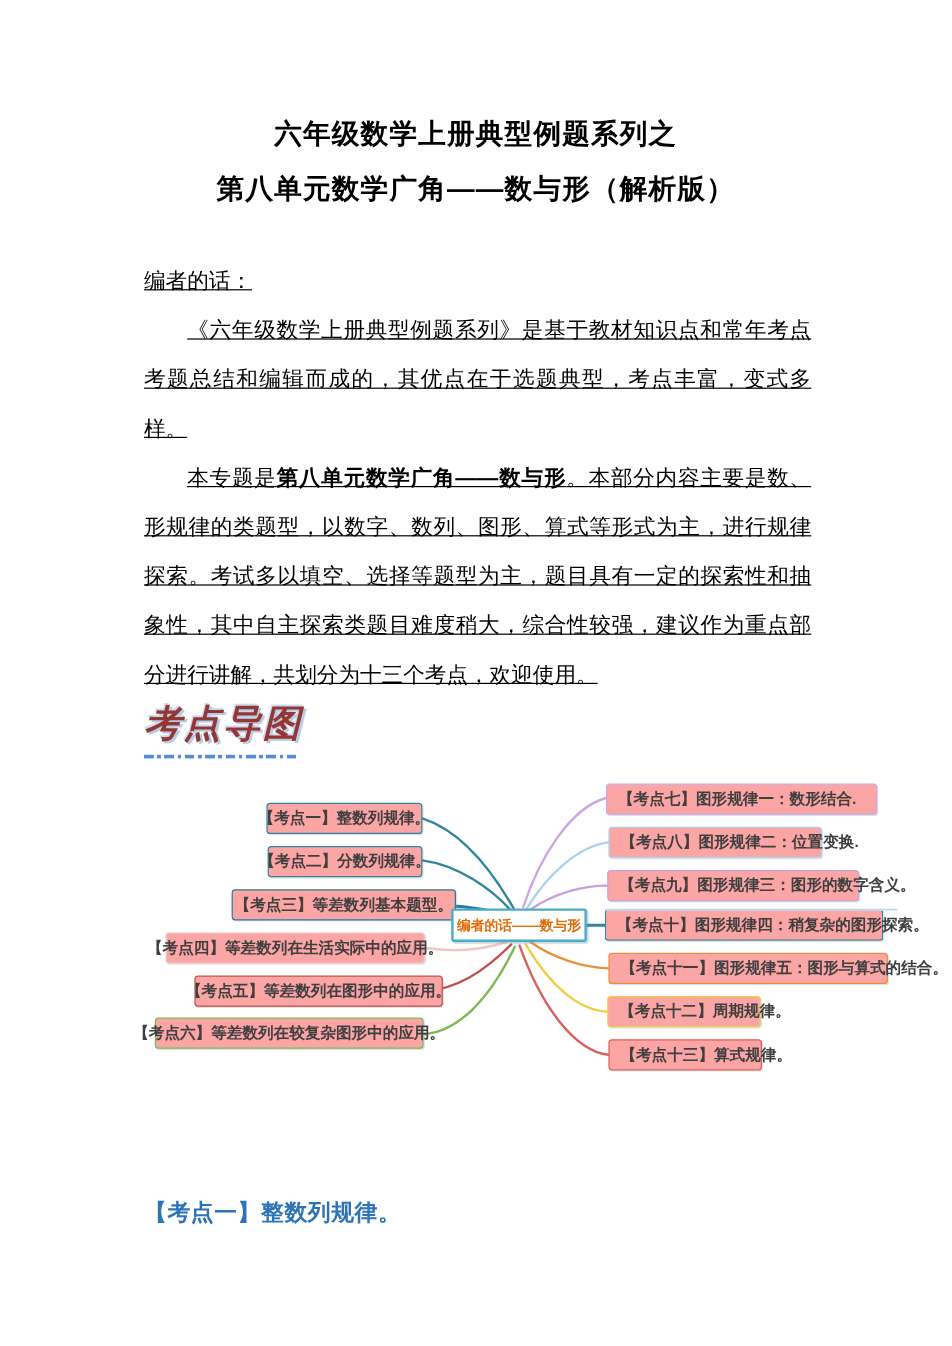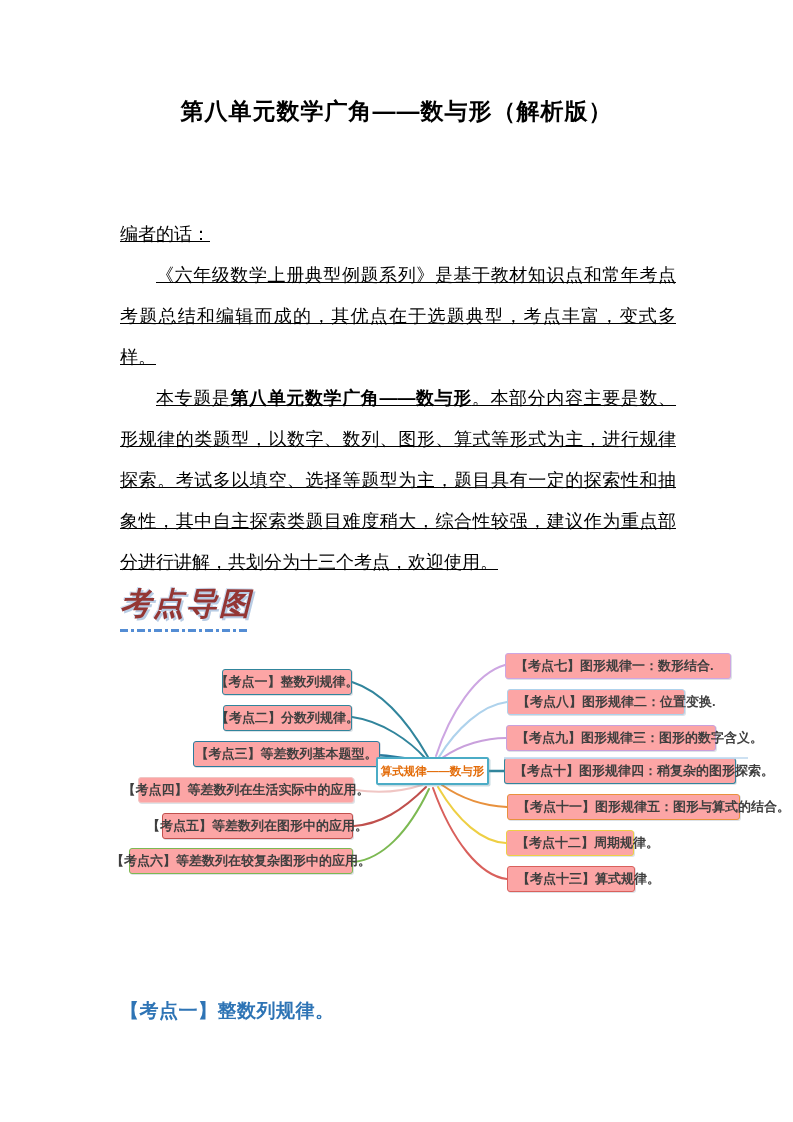--- a/index.html
+++ b/index.html
@@ -123,20 +123,21 @@
     color: #2e74b5;
     letter-spacing: 0.5px;
   }
 </style>
 </head>
 <body>
 
 <div class="page">
 
   <div class="title-block">
+    <div class="title-line">六年级数学上册典型例题系列之</div>
     <div class="title-line">第八单元数学广角——数与形（解析版）</div>
   </div>
 
   <div class="body-block">
     <p>编者的话：</p>
     <p class="indent">《六年级数学上册典型例题系列》是基于教材知识点和常年考点考题总结和编辑而成的，其优点在于选题典型，考点丰富，变式多样。</p>
     <p class="indent"><span>本专题是</span><span class="bold">第八单元数学广角——数与形</span><span>。本部分内容主要是数、形规律的类题型，以数字、数列、图形、算式等形式为主，进行规律探索。考试多以填空、选择等题型为主，题目具有一定的探索性和抽象性，其中自主探索类题目难度稍大，综合性较强，建议作为重点部分进行讲解，共划分为十三个考点，欢迎使用。</span></p>
   </div>
 
   <div class="map-title-wrap">
@@ -159,24 +160,24 @@
       <path d="M 369,126 L 384,126" fill="none" stroke-width="2.5" stroke-linecap="round" style="stroke: rgb(49, 133, 156);"></path>
       <path d="M 322,140 C 342,154 366,161 387,162" fill="none" stroke-width="2" stroke-linecap="round" style="stroke: rgb(232, 145, 61);"></path>
       <path d="M 318,142 C 338,176 362,197 386,198" fill="none" stroke-width="2" stroke-linecap="round" style="stroke: rgb(238, 207, 68);"></path>
       <path d="M 313,143 C 332,196 360,231 387,234" fill="none" stroke-width="2" stroke-linecap="round" style="stroke: rgb(217, 96, 92);"></path>
     </svg>
 
     <div class="mm-node" style="left: 102px; top: 24px; width: 130px; border-color: rgb(49, 133, 156);">【考点一】整数列规律。</div>
     <div class="mm-node" style="left: 103px; top: 60px; width: 129px; border-color: rgb(49, 133, 156);">【考点二】分数列规律。</div>
     <div class="mm-node" style="left: 73px; top: 96px; width: 187px; border-color: rgb(43, 123, 158);">【考点三】等差数列基本题型。</div>
     <div class="mm-node" style="left: 18px; top: 132px; width: 216px; border-color: rgb(240, 198, 196);">【考点四】等差数列在生活实际中的应用。</div>
-    <div class="mm-node" style="left: 42px; top: 168px; width: 191px; border-color: rgb(192, 80, 77);">【考点五】等差数列在图形中的应用。</div>
+    <div class="mm-node" style="left: 42px; top: 168px; width: 207px; border-color: rgb(192, 80, 77);">【考点五】等差数列在图形中的应用。</div>
     <div class="mm-node" style="left: 9px; top: 203px; width: 224px; border-color: rgb(124, 185, 82);">【考点六】等差数列在较复杂图形中的应用。</div>
 
-    <div class="mm-center" style="left: 256px; top: 112px; width: 113px; border-color: rgb(75, 172, 198); color: rgb(227, 108, 9);">算式规律——数与形</div>
+    <div class="mm-center" style="left: 256px; top: 112px; width: 113px; border-color: rgb(75, 172, 198); color: rgb(227, 108, 9);">编者的话——数与形</div>
 
     <div class="mm-node left-align" style="left: 385px; top: 8px; width: 226px; border-color: rgb(205, 166, 226);">【考点七】图形规律一：数形结合.</div>
     <div class="mm-node left-align" style="left: 387px; top: 44px; width: 178px; border-color: rgb(174, 210, 236);">【考点八】图形规律二：位置变换.</div>
     <div class="mm-node left-align" style="left: 386px; top: 80px; width: 210px; border-color: rgb(201, 160, 220);">【考点九】图形规律三：图形的数字含义。</div>
     <div class="mm-node left-align two-tone" style="left: 384px; top: 113px; width: 232px; border-color: rgb(49, 133, 156);">【考点十】图形规律四：稍复杂的图形探索。</div>
     <div class="mm-node left-align" style="left: 387px; top: 149px; width: 233px; border-color: rgb(232, 145, 61);">【考点十一】图形规律五：图形与算式的结合。</div>
     <div class="mm-node left-align" style="left: 386px; top: 185px; width: 128px; border-color: rgb(238, 207, 68);">【考点十二】周期规律。</div>
     <div class="mm-node left-align" style="left: 387px; top: 221px; width: 128px; border-color: rgb(217, 96, 92);">【考点十三】算式规律。</div>
   </div>
 

